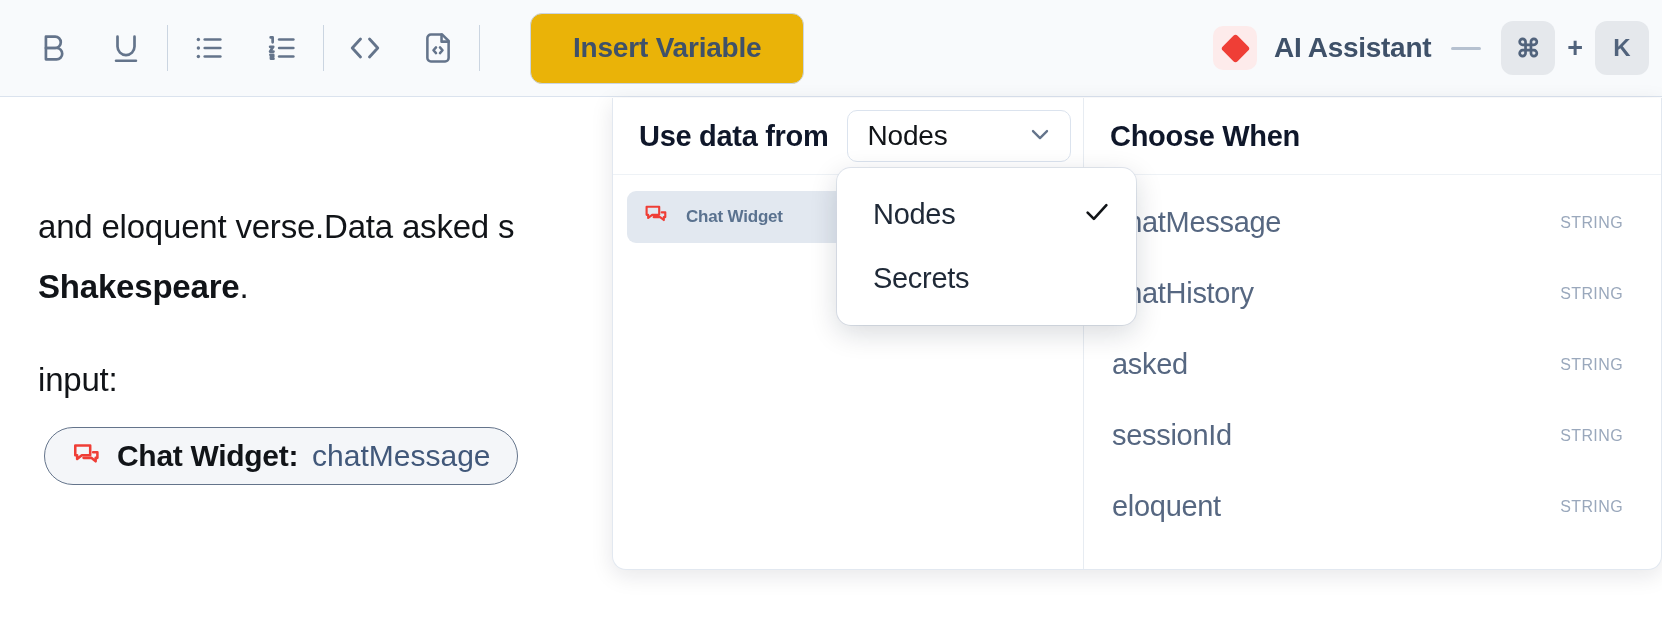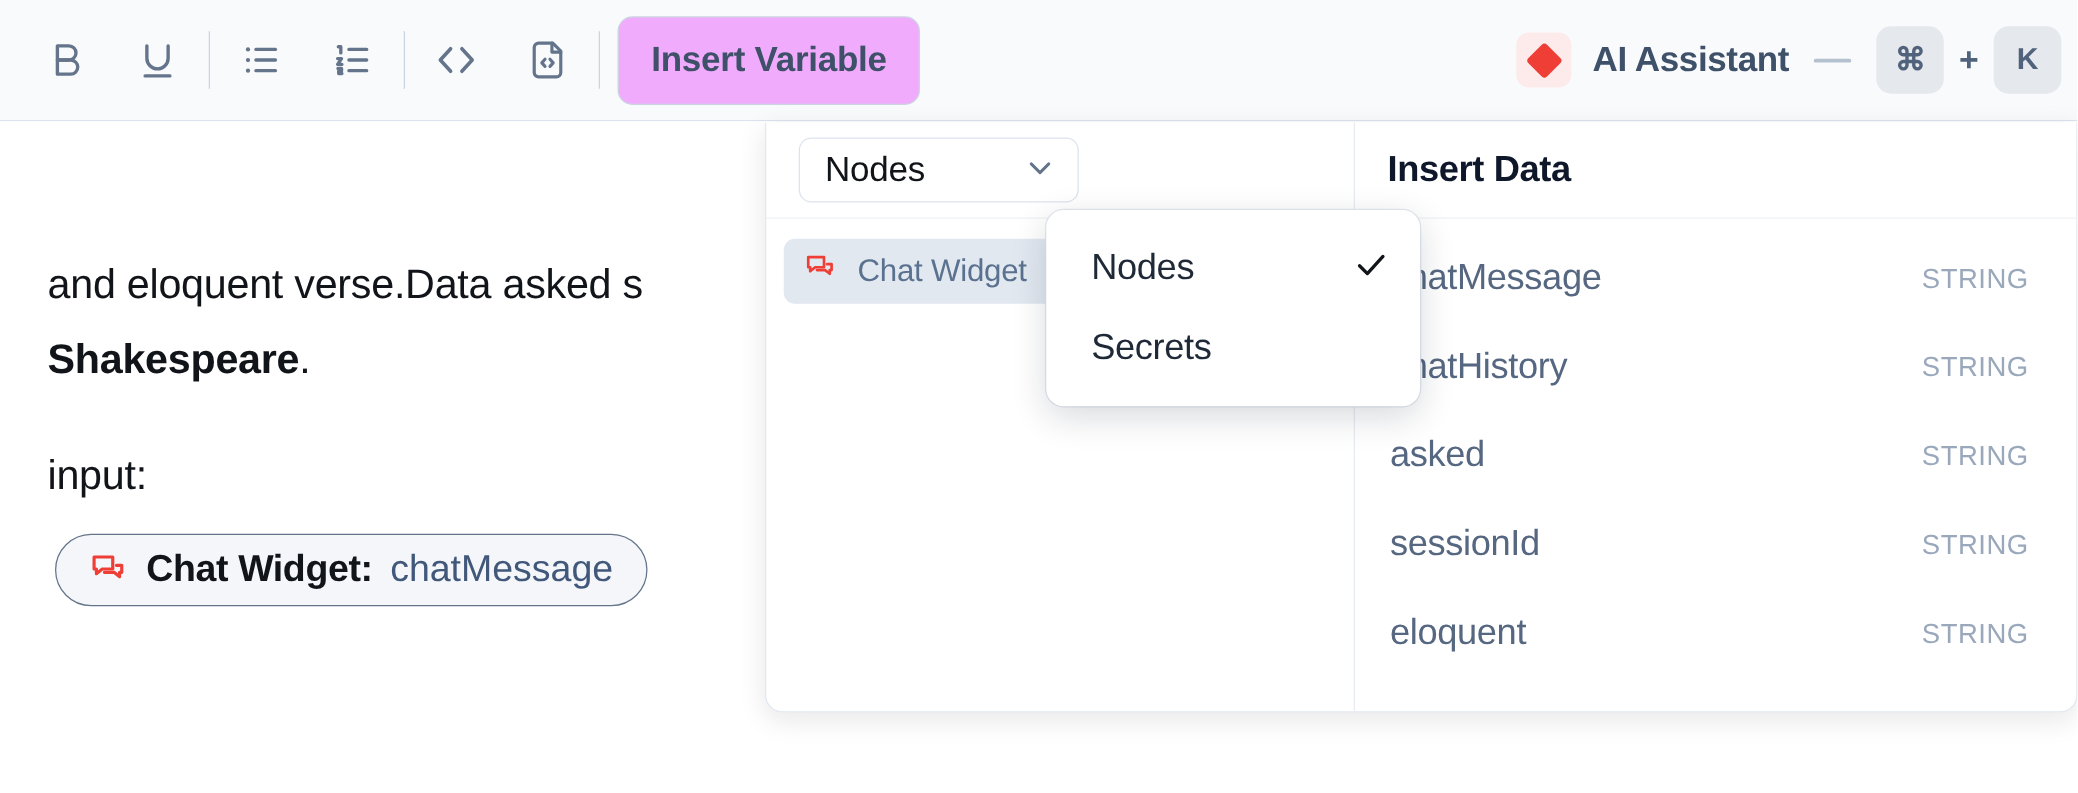--- a/index.html
+++ b/index.html
@@ -22,25 +22,26 @@
     width: 54px; height: 54px;
     display: flex; align-items: center; justify-content: center;
     color: #64748b; border-radius: 8px; cursor: pointer;
   }
   .tb-btn svg { display: block; }
   .tb-sep { width: 1px; height: 46px; background: #cbd5e1; margin: 0 14px; }
   .spacer-19 { width: 19px; }
   .spacer-26 { width: 26px; }
 
   .insert-var {
-    height: 71px; padding: 0 26px;
-    border: 1px solid #cbd5e1; border-radius: 12px; background: #f0abfc;
+    height: 71px; padding: 0 42px;
+    border: 1px solid #cbd5e1; border-radius: 12px; background: #eab308;
     color: #3f5169; font-size: 28px; font-weight: 700;
     display: flex; align-items: center; cursor: pointer;
     letter-spacing: -0.2px;
+    margin-left: 36px;
   }
 
   .tb-right {
     margin-left: auto; display: flex; align-items: center; padding-right: 13px;
   }
   .ai-diamond-wrap {
     width: 44px; height: 44px; border-radius: 10px; background: #fdebeb;
     display: flex; align-items: center; justify-content: center;
     margin-right: 17px;
   }
@@ -127,33 +128,33 @@
   }
   .select-box .sel-val { font-size: 28px; font-weight: 400; color: #111418; letter-spacing: -0.2px; }
 
   .node-list { padding: 16px 14px 0 14px; }
   .node-item {
     display: flex; align-items: center; gap: 16px;
     height: 52px; padding: 0 16px; border-radius: 9px;
     background: #e2e8f0; cursor: pointer;
   }
   .node-item .node-label {
-    font-size: 25px; font-weight: 400; color: #5a728f; letter-spacing: -0.2px;
+    font-size: 17px; font-weight: 700; color: #5a728f; letter-spacing: -0.2px;
   }
 
   .data-list { padding-top: 12px; }
   .data-row {
     display: flex; align-items: center; justify-content: space-between;
     height: 71px; padding: 0 38px 0 28px; cursor: pointer;
   }
   .data-row .d-name {
     font-size: 29px; color: #566781; letter-spacing: -0.3px;
   }
   .data-row .d-type {
-    font-size: 22px; color: #9aa8bc; letter-spacing: 0.4px; font-weight: 400;
+    font-size: 16px; color: #9aa8bc; letter-spacing: 0.4px; font-weight: 400;
   }
 
   
   .dropdown {
     position: absolute; left: 837px; top: 168px;
     width: 299px; height: 157px;
     background: #ffffff;
     border-radius: 14px;
     box-shadow: 0 8px 28px rgba(15,23,42,0.16), 0 0 0 1px rgba(226,232,240,0.9);
     padding: 14px 0;
@@ -269,20 +270,21 @@
       </span>
       <span class="pill-label">Chat Widget:</span>
       <span class="pill-value">chatMessage</span>
     </div>
   </div>
 
   <div class="picker">
 
     <div class="picker-left">
       <div class="picker-head">
+        <div class="picker-head-title">Use data from</div>
         <div class="select-box">
           <span class="sel-val">Nodes</span>
           <span>
             <svg width="28" height="28" viewBox="0 0 24 24" fill="none" stroke="#64748b" stroke-width="2" stroke-linecap="round" stroke-linejoin="round">
               <polyline points="6,9.5 12,15.5 18,9.5"></polyline>
             </svg>
           </span>
         </div>
       </div>
 
@@ -294,21 +296,21 @@
               <path d="M9.4 13.4h5.8l3.3 2.6v-2.6h1.3V9.2h-3.2"></path>
             </svg>
           </span>
           <span class="node-label">Chat Widget</span>
         </div>
       </div>
     </div>
 
     <div class="picker-right">
       <div class="picker-head">
-        <div class="picker-head-title">Insert Data</div>
+        <div class="picker-head-title">Choose When</div>
       </div>
 
       <div class="data-list">
         <div class="data-row">
           <span class="d-name">chatMessage</span>
           <span class="d-type">STRING</span>
         </div>
         <div class="data-row">
           <span class="d-name">chatHistory</span>
           <span class="d-type">STRING</span>

